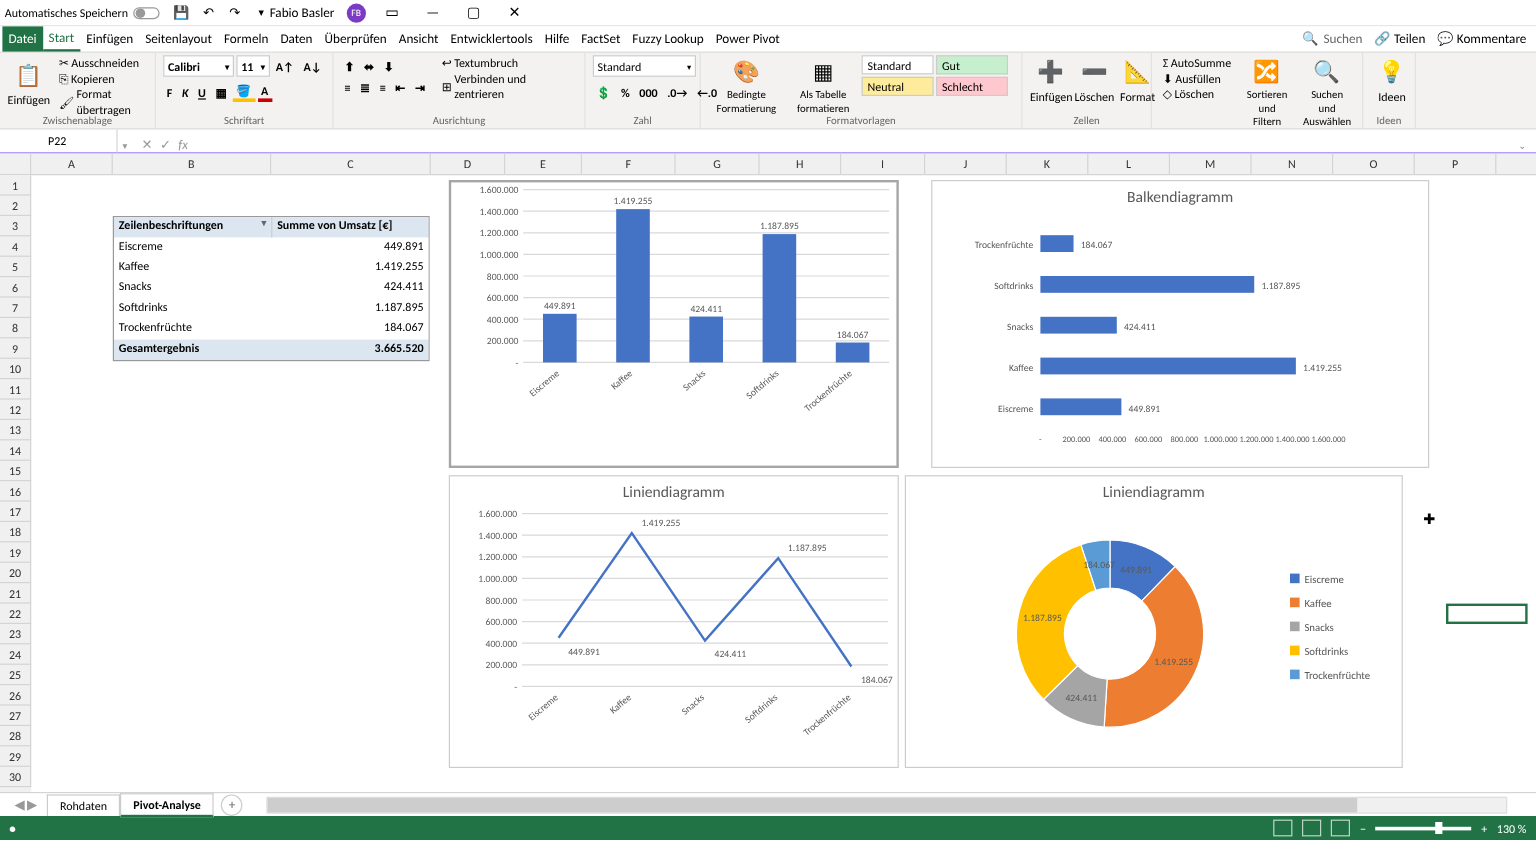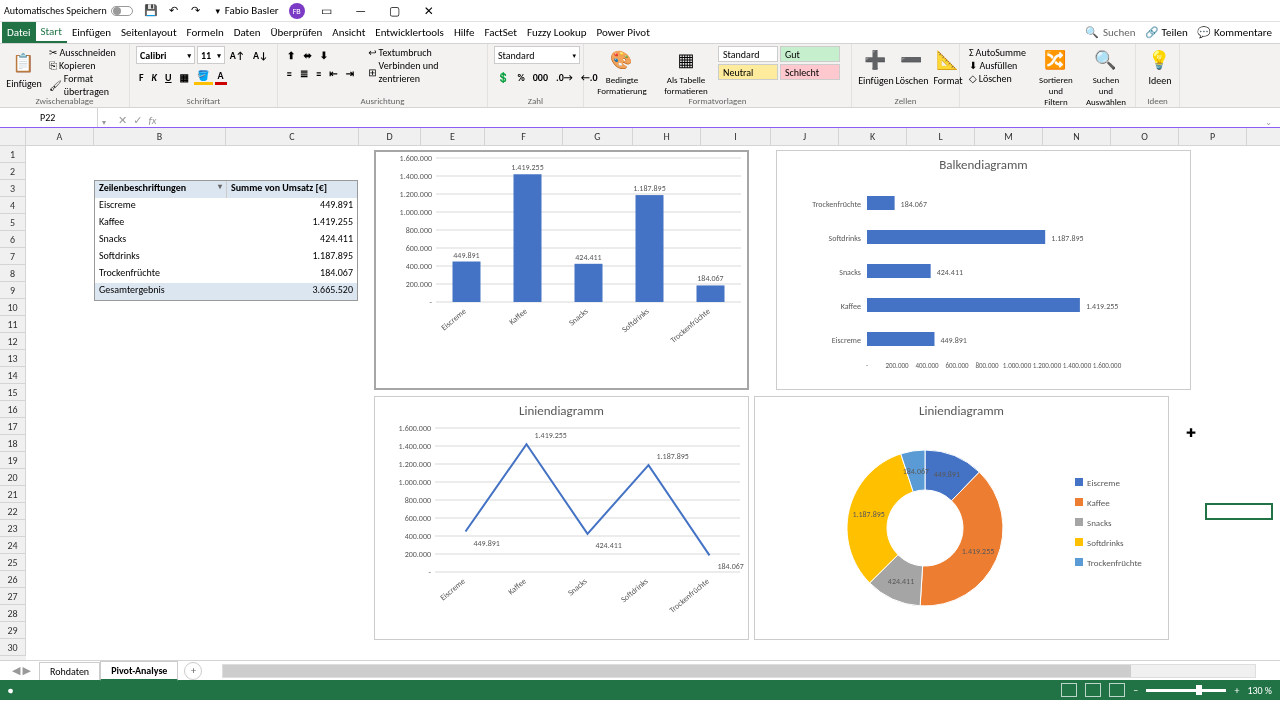--- a/index.html
+++ b/index.html
@@ -60,21 +60,21 @@
 .cells { position: relative; flex: 1; }
 
 
 .pivot { position: absolute; left: 68px; top: 34px; width: 264px; border: 1px solid #999; }
 .pivot-header { display: flex; background: #dce6f1; height: 17px; }
 .pivot-h1 { width: 132px; padding: 0 4px; font-size: 10px; font-weight: bold; border-right: 1px solid #ccc; display: flex; align-items: flex-start; justify-content: space-between; }
 .pivot-h2 { flex: 1; padding: 0 4px; font-size: 10px; font-weight: bold; text-align: left; }
 .pivot-row { display: flex; height: 17px; background: #fff; }
 .pivot-c1 { width: 132px; padding: 0 4px; font-size: 10px; }
 .pivot-c2 { flex: 1; padding: 0 4px; font-size: 10px; text-align: right; }
-.pivot-total { font-weight: normal; background: #dce6f1; }
+.pivot-total { font-weight: bold; background: #dce6f1; }
 .pivot-dd { font-size: 8px; color: #666; }
 
 
 .chart { position: absolute; background: #fff; border: 1px solid #ccc; }
 .chart-title { text-align: center; font-size: 13px; color: #595959; padding: 6px 0 4px; }
 .chart1 { left: 348px; top: 4px; width: 375px; height: 240px; border: 2px solid #a6a6a6; }
 .chart2 { left: 728px; top: 4px; width: 415px; height: 240px; margin-left: 22px; }
 .chart3 { left: 348px; top: 250px; width: 375px; height: 244px; }
 .chart4 { left: 728px; top: 250px; width: 415px; height: 244px; }
 svg text { font-family: Calibri, sans-serif; fill: #595959; }

